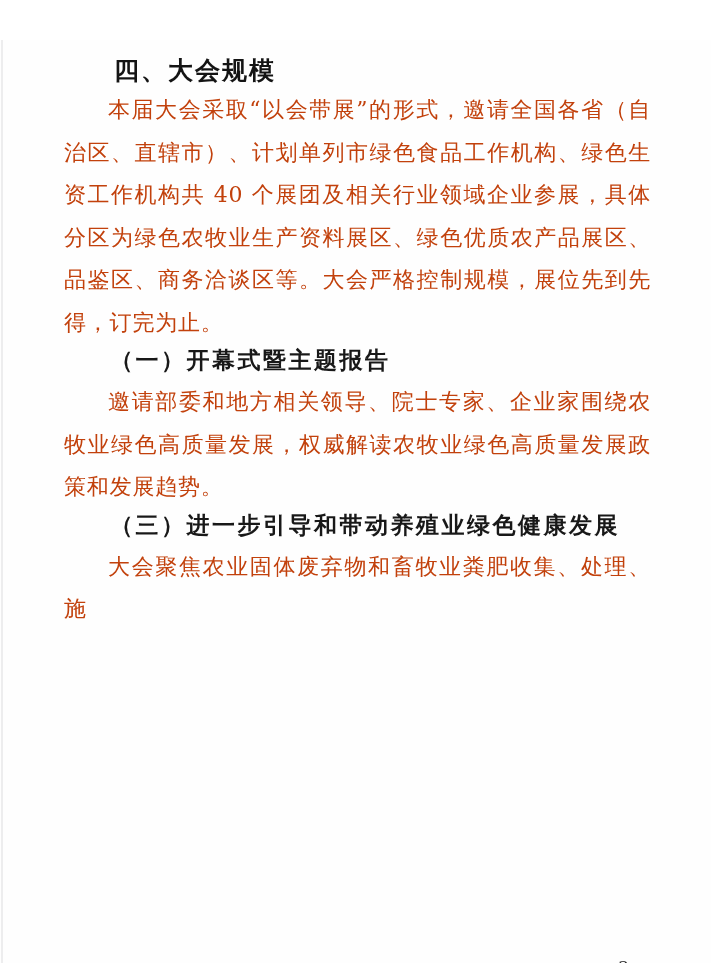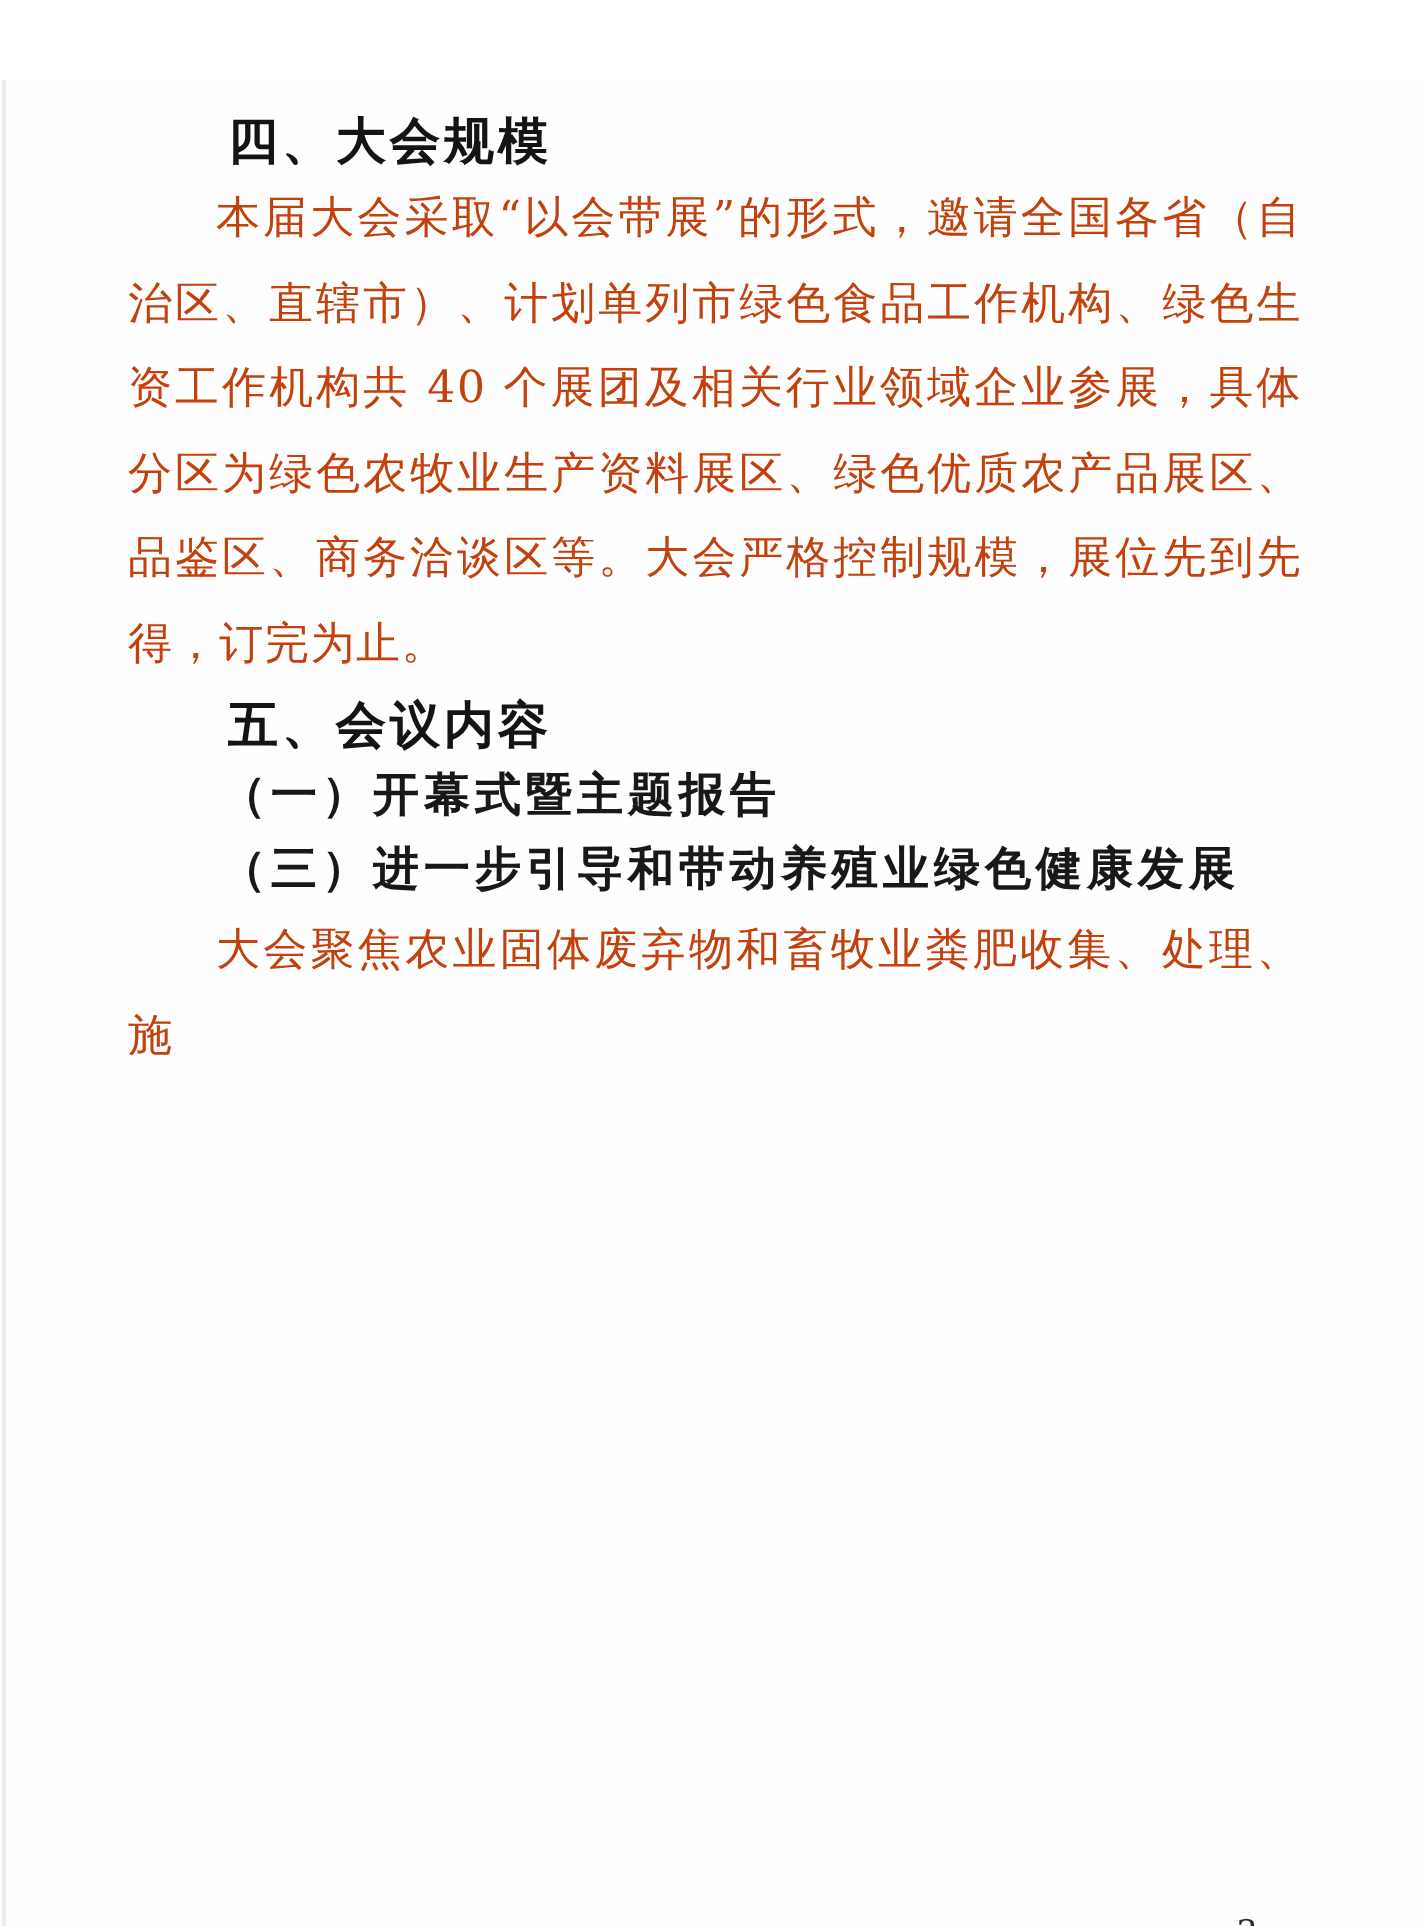--- a/index.html
+++ b/index.html
@@ -73,19 +73,19 @@
     font-family: "DejaVu Serif", "Liberation Serif", serif;
   }
 </style>
 </head>
 <body>
 
 <div class="page">
   <div class="content">
     <h2 class="h1">四、大会规模</h2>
     <p class="body-para">本届大会采取“以会带展”的形式，邀请全国各省（自治区、直辖市）、计划单列市绿色食品工作机构、绿色生资工作机构共 40 个展团及相关行业领域企业参展，具体分区为绿色农牧业生产资料展区、绿色优质农产品展区、品鉴区、商务洽谈区等。大会严格控制规模，展位先到先得，订完为止。</p>
-    <h2 class="h1">五、会议内容</h2>
     <h3 class="h2">（一）开幕式暨主题报告</h3>
+    <p class="body-para">邀请部委和地方相关领导、院士专家、企业家围绕农牧业绿色高质量发展，权威解读农牧业绿色高质量发展政策和发展趋势。</p>
     <h3 class="h2">（三）进一步引导和带动养殖业绿色健康发展</h3>
     <p class="body-para">大会聚焦农业固体废弃物和畜牧业粪肥收集、处理、施</p>
   </div>
   <div class="page-number">- 3 -</div>
 </div>
 
 </body></html>

